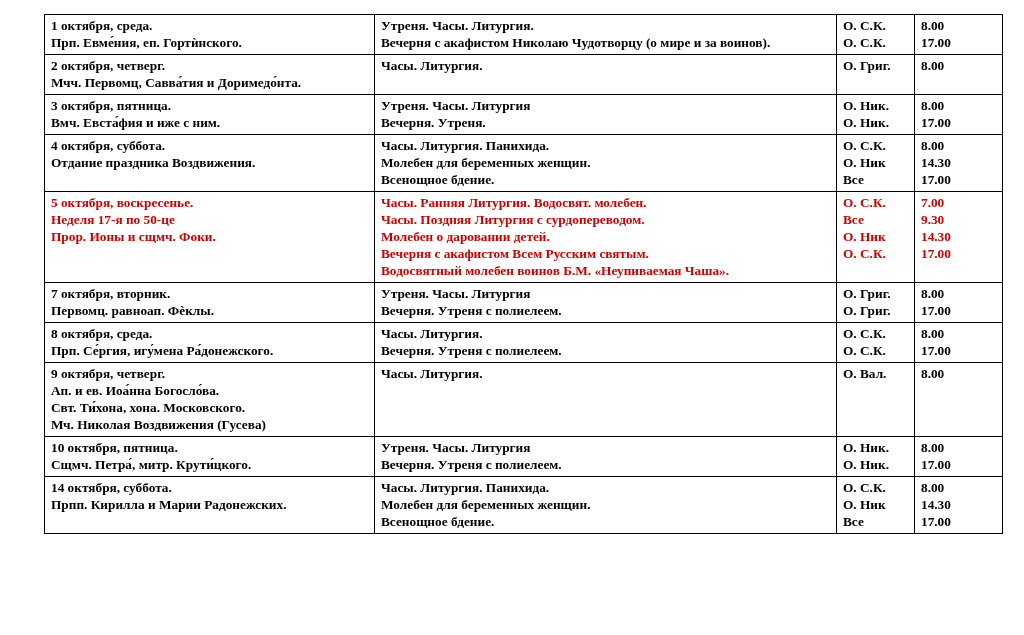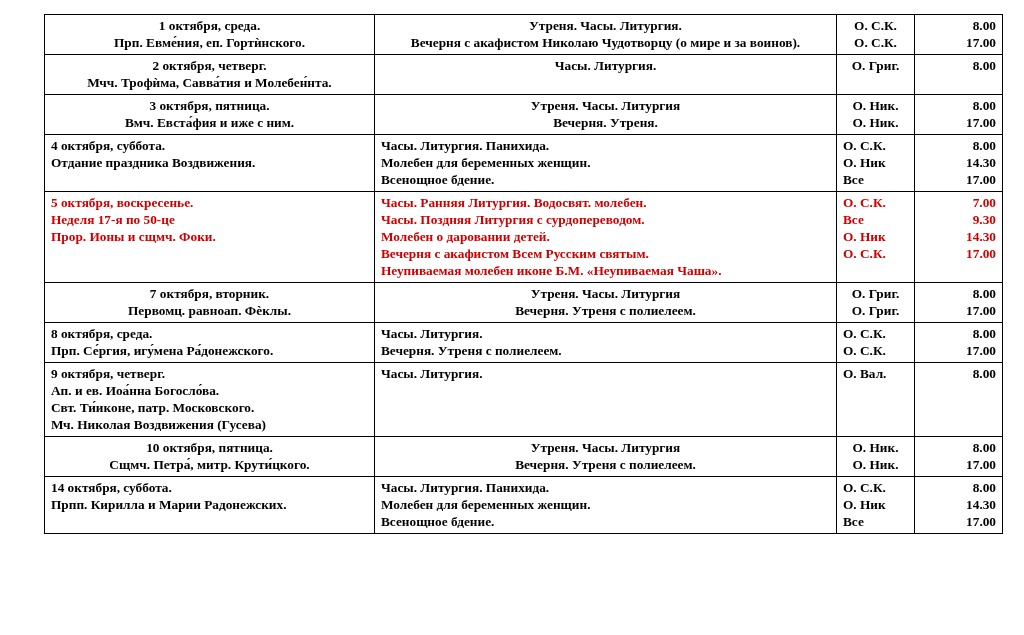--- a/index.html
+++ b/index.html
@@ -34,26 +34,26 @@
     line-height: 1.28;
   }
   col.c-date  { width: 330px; }
   col.c-serv  { width: 462px; }
   col.c-pr    { width: 78px; }
   col.c-time  { width: 88px; }
 
   td.date-cell  { }
   td.serv-cell  { }
   td.priest-cell{ }
-  td.time-cell  { text-align: right; padding-right: 10px; }
+  td.time-cell  { text-align: left; padding-right: 10px; }
 
   .line { display: block; white-space: normal; }
   .line.blank { visibility: hidden; }
 
-  .clr-black { color: #000000; text-align: center; }
+  .clr-black { color: #000000; }
   .clr-blue  { color: #000000; }
   .clr-red   { color: #d00000; margin-left: 8px; }
 </style>
 </head>
 <body>
 
 <div class="page">
   <table class="schedule">
     <colgroup>
       <col class="c-date">
@@ -76,21 +76,21 @@
             <span class="line">О. С.К.</span>
           </td>
           <td class="time-cell clr-black">
             <span class="line">8.00</span>
             <span class="line">17.00</span>
           </td>
         </tr>
         <tr>
           <td class="date-cell clr-black">
             <span class="line">2 октября, четверг.</span>
-            <span class="line">Мчч. Трофѝма, Савва́тия и Молебен́нта.</span>
+            <span class="line">Мчч. Первомц, Савва́тия и Доримедо́нта.</span>
           </td>
           <td class="serv-cell clr-black">
             <span class="line">Часы. Литургия.</span>
           </td>
           <td class="priest-cell clr-black">
             <span class="line">О. Григ.</span>
           </td>
           <td class="time-cell clr-black">
             <span class="line">8.00</span>
           </td>
@@ -138,21 +138,21 @@
           <td class="date-cell clr-red">
             <span class="line">5 октября, воскресенье.</span>
             <span class="line">Неделя 17-я по 50-це</span>
             <span class="line">Прор. Ионы и сщмч. Фоки.</span>
           </td>
           <td class="serv-cell clr-red">
             <span class="line">Часы. Ранняя Литургия. Водосвят. молебен.</span>
             <span class="line">Часы. Поздняя Литургия с сурдопереводом.</span>
             <span class="line">Молебен о даровании детей.</span>
             <span class="line">Вечерня с акафистом Всем Русским святым.</span>
-            <span class="line">Неупиваемая молебен иконе Б.М. «Неупиваемая Чаша».</span>
+            <span class="line">Водосвятный молебен воинов Б.М. «Неупиваемая Чаша».</span>
           </td>
           <td class="priest-cell clr-red">
             <span class="line">О. С.К.</span>
             <span class="line">Все</span>
             <span class="line">О. Ник</span>
             <span class="line">О. С.К.</span>
             <span class="line blank">&nbsp;</span>
           </td>
           <td class="time-cell clr-red">
             <span class="line">7.00</span>
@@ -195,21 +195,21 @@
           </td>
           <td class="time-cell clr-blue">
             <span class="line">8.00</span>
             <span class="line">17.00</span>
           </td>
         </tr>
         <tr>
           <td class="date-cell clr-blue">
             <span class="line">9 октября, четверг.</span>
             <span class="line">Ап. и ев. Иоа́нна Богосло́ва.</span>
-            <span class="line">Свт. Ти́иконе, патр. Московского.</span>
+            <span class="line">Свт. Ти́хона, хона. Московского.</span>
             <span class="line">Мч. Николая Воздвижения (Гусева)</span>
           </td>
           <td class="serv-cell clr-blue">
             <span class="line">Часы. Литургия.</span>
           </td>
           <td class="priest-cell clr-blue">
             <span class="line">О. Вал.</span>
           </td>
           <td class="time-cell clr-blue">
             <span class="line">8.00</span>

